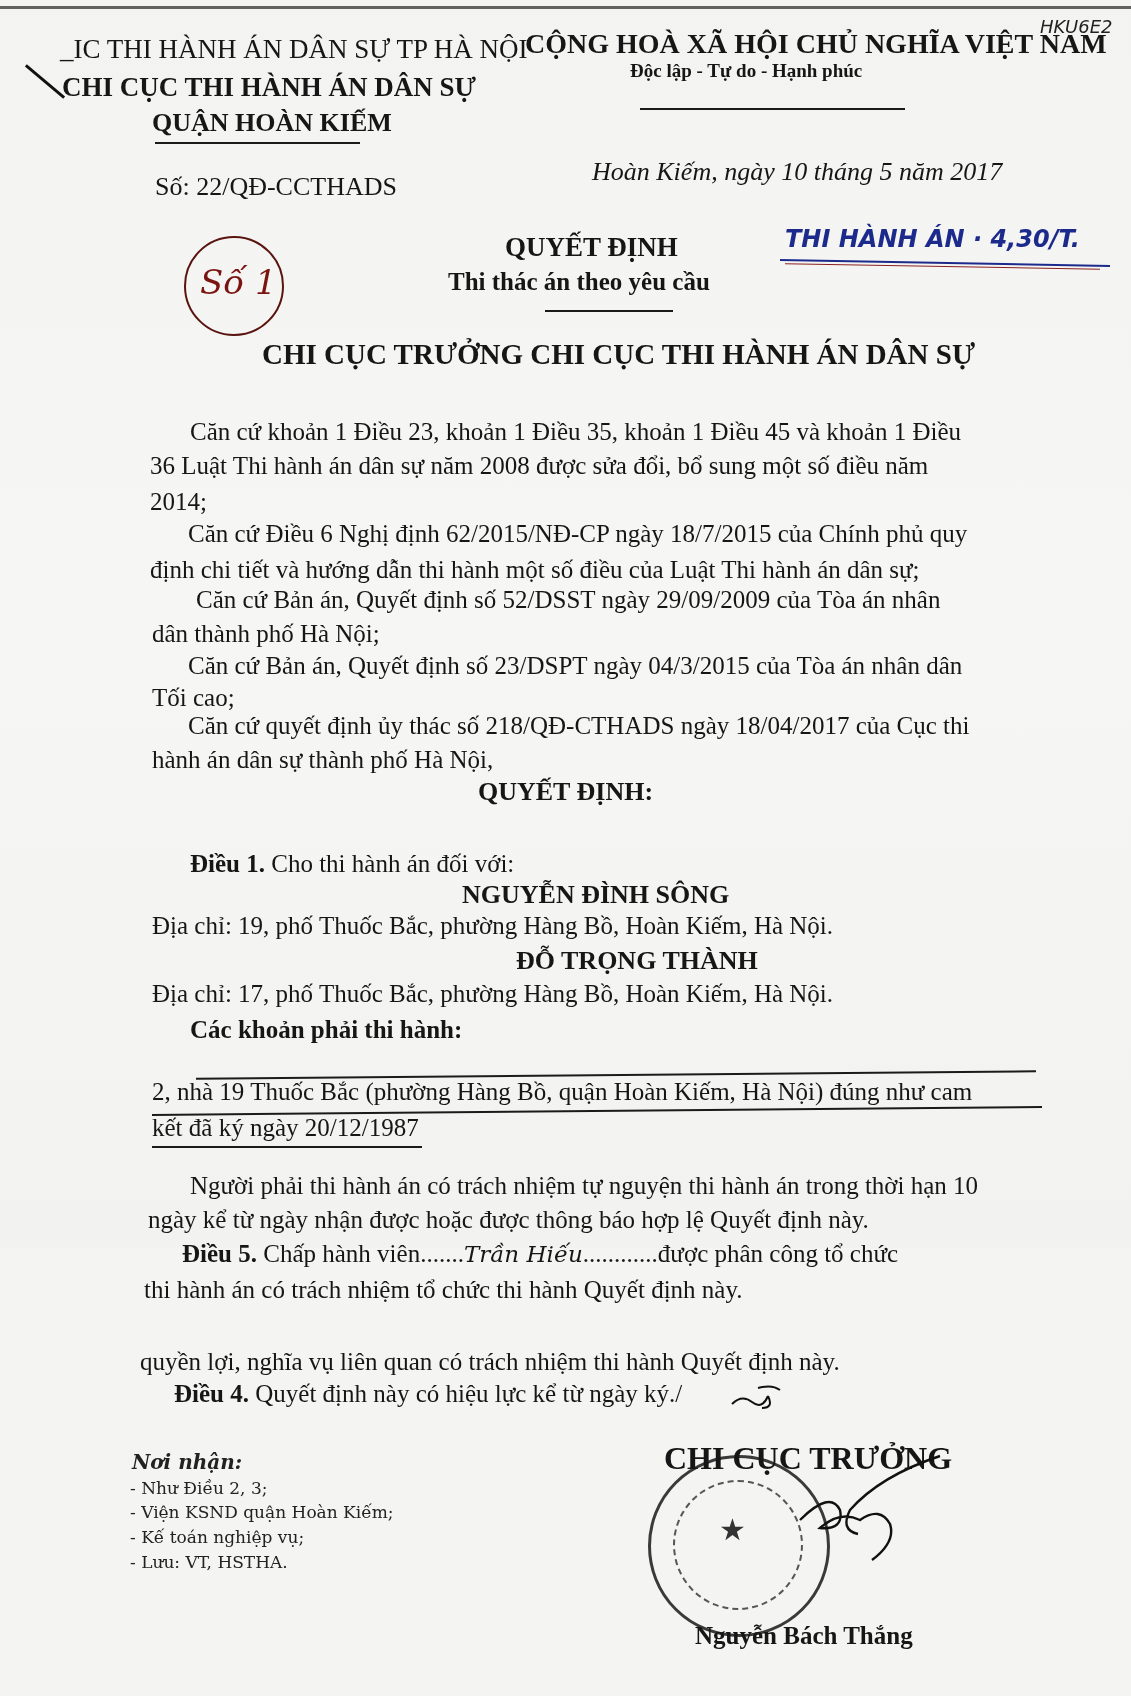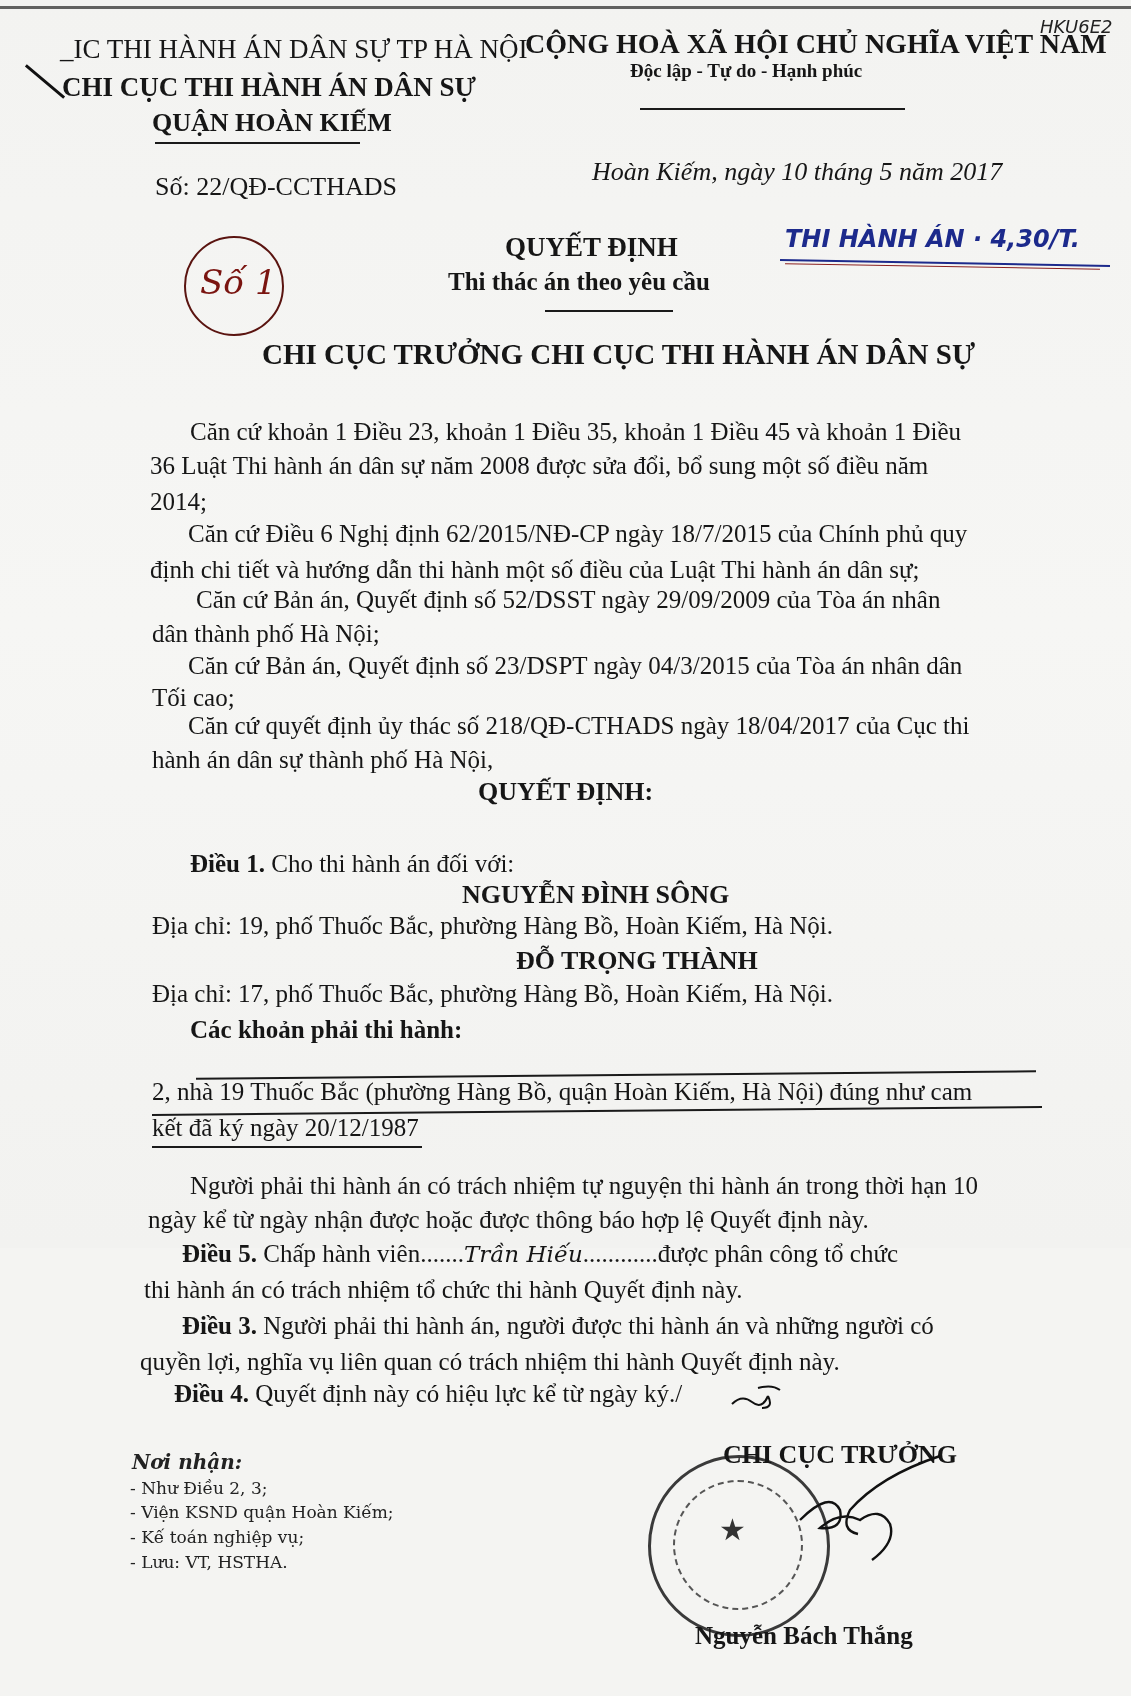--- a/index.html
+++ b/index.html
@@ -110,42 +110,39 @@
   <div class="rule" style="left:152px;top:1146px;width:270px;"></div>
 
   <div class="body-line" style="left:190px;top:1172px;">Người phải thi hành án có trách nhiệm tự nguyện thi hành án trong thời hạn 10</div>
   <div class="body-line" style="left:148px;top:1206px;">ngày kể từ ngày nhận được hoặc được thông báo hợp lệ Quyết định này.</div>
 
   <div class="body-line" style="left:182px;top:1240px;">
     <span class="b">Điều 5.</span><span> Chấp hành viên.......</span><span class="i" style="font-family:'DejaVu Serif',serif;font-size:23px;">Trần Hiếu</span><span>............được phân công tổ chức</span>
   </div>
   <div class="body-line" style="left:144px;top:1276px;">thi hành án có trách nhiệm tổ chức thi hành Quyết định này.</div>
 
-  <div class="body-line" style="left:182px;top:1312px;">
-    <span class="b">Điều 3.</span><span> Người phải thi hành án, người được thi hành án và những người có</span>
-  </div>
   <div class="body-line" style="left:140px;top:1348px;">quyền lợi, nghĩa vụ liên quan có trách nhiệm thi hành Quyết định này.</div>
 
   <div class="body-line" style="left:174px;top:1380px;">
     <span class="b">Điều 4.</span><span> Quyết định này có hiệu lực kể từ ngày ký./</span>
   </div>
   <svg class="abs" style="left:728px;top:1382px;" width="60" height="30">
     <path d="M4 22 Q14 12 24 20 T40 14 M30 6 Q44 2 52 8 M40 14 Q46 26 34 26" stroke="#111" stroke-width="2" fill="none"></path>
   </svg>
 
   <div class="recv b i" style="left:132px;top:1450px;font-size:20px;">Nơi nhận:</div>
   <div class="recv" style="left:130px;top:1478px;">- Như Điều 2, 3;</div>
   <div class="recv" style="left:130px;top:1502px;">- Viện KSND quận Hoàn Kiếm;</div>
   <div class="recv" style="left:130px;top:1527px;">- Kế toán nghiệp vụ;</div>
   <div class="recv" style="left:130px;top:1552px;">- Lưu: VT, HSTHA.</div>
 
   <div class="stamp">
     <div class="stamp-inner">
       <div style="position:absolute;left:44px;top:30px;font-size:30px;color:#333;">★</div>
     </div>
   </div>
-  <div class="abs b" style="left:723px;top:1440px;font-size:26px;">CHI CỤC TRƯỞNG</div>
+  <div class="abs b" style="left:664px;top:1440px;font-size:32px;">CHI CỤC TRƯỞNG</div>
   <svg class="abs" style="left:780px;top:1450px;" width="180" height="130">
     <path d="M160 6 Q100 26 70 60 Q60 80 78 84 M20 70 Q50 40 60 60 Q64 80 40 78 Q60 60 80 70 Q100 56 110 74 Q116 92 92 110" stroke="#111" stroke-width="2.4" fill="none"></path>
   </svg>
   <div class="abs b" style="left:695px;top:1622px;font-size:25px;">Nguyễn Bách Thắng</div>
 
 </div>
 
 </body></html>

